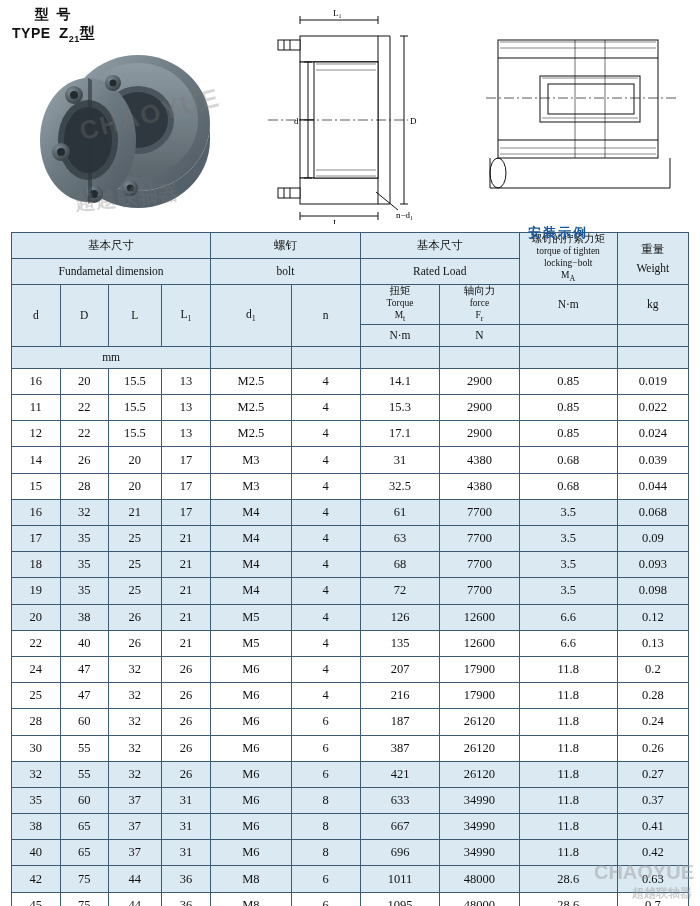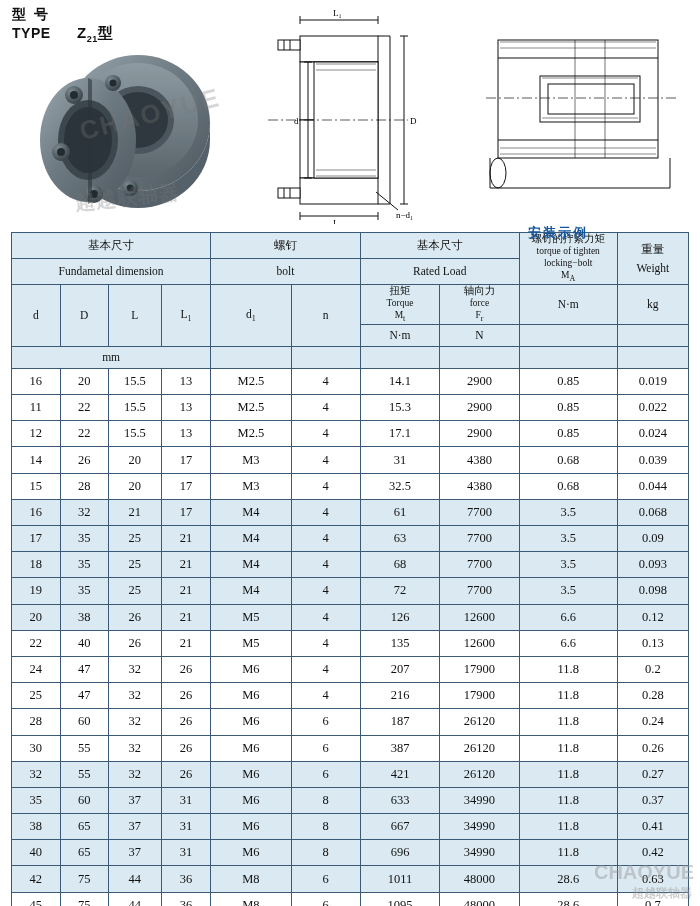--- a/index.html
+++ b/index.html
@@ -15,23 +15,23 @@
   #top{
     position:relative;
     width:700px;height:232px;
   }
   #type-label{
     position:absolute;left:12px;top:6px;
     font-family:"Liberation Sans", sans-serif;
     font-weight:bold;
     line-height:1.25;
   }
-  #type-label .l1{font-size:14px;letter-spacing:2px;}
+  #type-label .l1{font-size:14px;letter-spacing:2px;text-align:center;}
   #type-label .l2{font-size:14px;letter-spacing:0.5px;}
-  #type-label .model{font-size:15px;margin-left:22px;}
+  #type-label .model{font-size:15px;margin-left:4px;}
   #type-label .model sub{font-size:9px;}
 
   #install-caption{
     position:absolute;left:528px;top:224px;
     font-family:"Liberation Sans", sans-serif;
     font-size:13px;font-weight:bold;color:#15559a;
     letter-spacing:2px;
   }
 
   .watermark{

